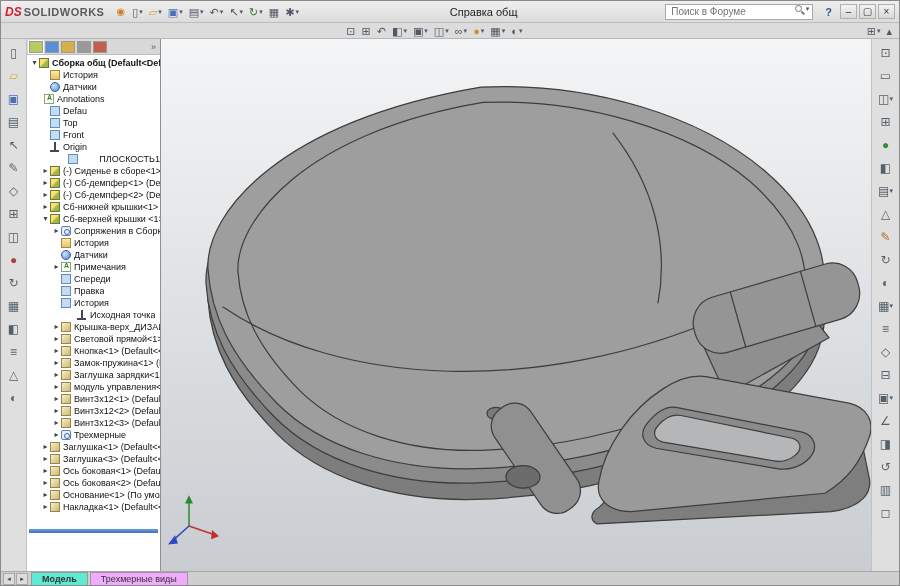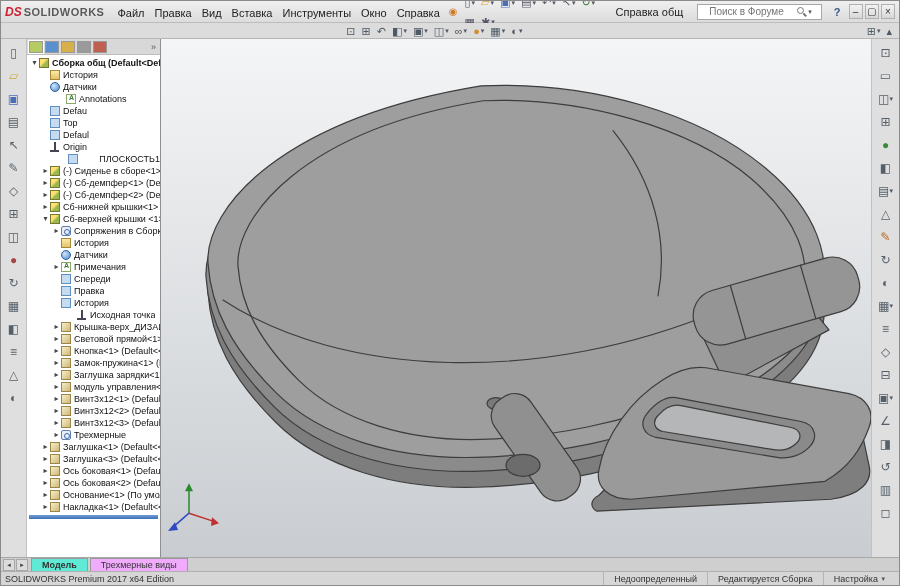--- a/index.html
+++ b/index.html
@@ -10,21 +10,21 @@
   .menubar{height:22px;background:linear-gradient(#efefef,#dcdcdc);border-bottom:1px solid #bdbdbd;display:flex;align-items:center;padding:0 4px;flex:none;}
   .logo-mark{color:#cf1f2f;font-weight:bold;font-style:italic;font-size:12px;margin-right:2px;}
   .brand{font-weight:bold;font-size:11px;color:#5a5a5a;letter-spacing:.5px;margin-right:8px;}
   .menu-item{font-size:11px;color:#222;padding:2px 5px;cursor:default;}
   .pin{color:#d07820;font-size:10px;padding:0 4px;}
   .tbtn{display:inline-flex;align-items:center;height:18px;padding:0 2px;border:1px solid transparent;}
   .glyph{font-size:11px;line-height:1;color:#556;}
   .caret{font-size:7px;color:#556;margin-left:1px;}
   .mb-title{font-size:11px;color:#222;margin:0 14px;white-space:nowrap;}
   .spacer{flex:1;}
-  .searchbox{display:flex;align-items:center;width:148px;height:16px;background:#fff;border:1px solid #a8a8a8;padding:0 9px;margin-right:6px;}
+  .searchbox{display:flex;align-items:flex-start;width:148px;height:16px;background:#fff;border:1px solid #a8a8a8;padding:0 3px;margin-right:6px;}
   .searchbox input{border:none;outline:none;flex:1;font-size:10px;color:#444;background:transparent;font-family:"Liberation Sans",sans-serif;width:90px;}
   .mag{width:10px;height:10px;position:relative;display:inline-block;flex:none;}
   .mag::before{content:"";position:absolute;width:5px;height:5px;border:1.5px solid #777;border-radius:50%;left:0;top:0;}
   .mag::after{content:"";position:absolute;width:4px;height:1.5px;background:#777;transform:rotate(45deg);left:6px;top:7px;}
   .helpbtn{font-size:11px;font-weight:bold;color:#35568a;padding:0 6px;}
   .winbtn{width:17px;height:15px;display:inline-flex;align-items:center;justify-content:center;font-size:10px;color:#333;border:1px solid #b0b0b0;background:linear-gradient(#f4f4f4,#d8d8d8);margin-left:2px;}
 
   
   .toolbar2{height:16px;background:#dcdcdc;border-bottom:1px solid #b6b6b6;display:flex;align-items:center;flex:none;padding:0 4px;}
   .toolbar2 .glyph{font-size:11px;color:#4e5a66;}
@@ -80,21 +80,20 @@
   .sb-item{padding:0 10px;border-left:1px solid #b4b4b4;height:100%;display:flex;align-items:center;white-space:nowrap;}
 </style>
 </head>
 <body>
 
 <div class="window">
 
   <div class="menubar">
     <span class="logo-mark">DS</span>
     <span class="brand">SOLIDWORKS</span>
-    <span id="menus"><span class="menu-item">Файл</span><span class="menu-item">Правка</span><span class="menu-item">Вид</span><span class="menu-item">Вставка</span><span class="menu-item">Инструменты</span><span class="menu-item">Окно</span><span class="menu-item">Справка</span></span>
     <span class="pin">◉</span>
     <span id="std-toolbar"><span class="tbtn">
           <span class="glyph">▯</span>
           <span class="caret">▾</span>
         </span><span class="tbtn">
           <span class="glyph" style="color: rgb(216, 165, 58);">▱</span>
           <span class="caret">▾</span>
         </span><span class="tbtn">
           <span class="glyph" style="color: rgb(74, 111, 181);">▣</span>
           <span class="caret">▾</span>
@@ -239,39 +238,39 @@
           <div class="trow" style="padding-left: 14px;">
             <span class="exp"></span>
             <span class="ti ti-hist"></span>
             <span class="tlabel">История</span>
           </div>
           <div class="trow" style="padding-left: 14px;">
             <span class="exp"></span>
             <span class="ti ti-sens"></span>
             <span class="tlabel">Датчики</span>
           </div>
-          <div class="trow" style="padding-left: 30px;">
+          <div class="trow" style="padding-left: 8px;">
             <span class="exp"></span>
             <span class="ti ti-ann"></span>
             <span class="tlabel">Annotations</span>
           </div>
           <div class="trow" style="padding-left: 14px;">
             <span class="exp"></span>
             <span class="ti ti-plane"></span>
             <span class="tlabel">Defau</span>
           </div>
           <div class="trow" style="padding-left: 14px;">
             <span class="exp"></span>
             <span class="ti ti-plane"></span>
             <span class="tlabel">Top</span>
           </div>
           <div class="trow" style="padding-left: 14px;">
             <span class="exp"></span>
             <span class="ti ti-plane"></span>
-            <span class="tlabel">Defaul</span>
+            <span class="tlabel">Front</span>
           </div>
           <div class="trow" style="padding-left: 14px;">
             <span class="exp"></span>
             <span class="ti ti-origin"></span>
             <span class="tlabel">Origin</span>
           </div>
           <div class="trow" style="padding-left: 14px; justify-content: space-between;">
             <span class="exp"></span>
             <span class="ti ti-plane"></span>
             <span class="tlabel">ПЛОСКОСТЬ1</span>
@@ -554,24 +553,14 @@
       </div>
   </div>
 
   <div class="tabrow">
     <span class="tscroll">◂</span>
     <span class="tscroll">▸</span>
     <span class="dtab active">Модель</span>
     <span class="dtab">Трехмерные виды</span>
   </div>
 
-  <div class="statusbar">
-    <span>SOLIDWORKS Premium 2017 x64 Edition</span>
-    <span class="sb-right">
-      <span class="sb-item">Недоопределенный</span>
-      <span class="sb-item">Редактируется Сборка</span>
-      <span class="sb-item">
-        <span>Настройка</span>&nbsp;<span class="caret">▾</span>
-      </span>
-    </span>
-  </div>
 
 </div>
 
 </body></html>

